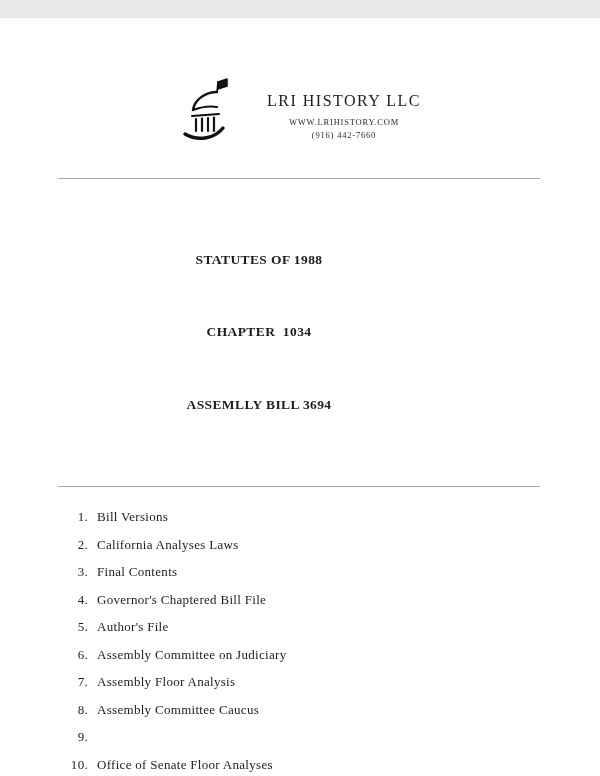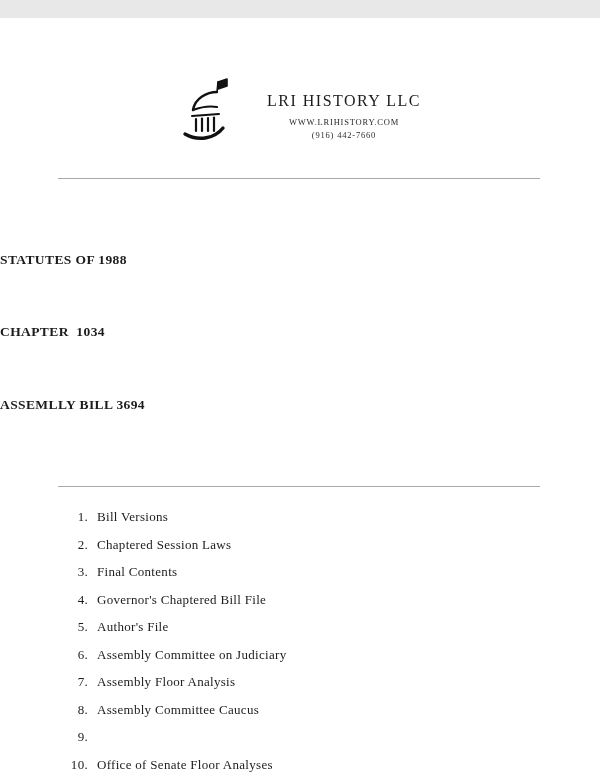--- a/index.html
+++ b/index.html
@@ -50,21 +50,21 @@
   .rule {
     border: none;
     border-top: 1px solid #a9a9a9;
     margin: 0 60px 0 58px;
   }
   .rule-1 { margin-top: 24px; }
   .rule-2 { margin-top: 20px; }
 
   
   .statute-block {
-    text-align: left;
+    text-align: center;
     padding: 20px 82px 0 0;
     font-weight: bold;
     font-size: 13.5px;
     letter-spacing: 0.4px;
     line-height: 1.8;
     white-space: pre;
   }
 
   
   .toc-title {
@@ -139,21 +139,21 @@
   <hr class="rule rule-2">
 
 
   <ol class="toc-list">
     <li class="toc-item">
       <span class="toc-num">1.</span>
       <span class="toc-label">Bill Versions</span>
     </li>
     <li class="toc-item">
       <span class="toc-num">2.</span>
-      <span class="toc-label">Chaptered Session Laws</span>
+      <span class="toc-label">California Analyses Laws</span>
     </li>
     <li class="toc-item">
       <span class="toc-num">3.</span>
       <span class="toc-label">Final Contents</span>
     </li>
     <li class="toc-item">
       <span class="toc-num">4.</span>
       <span class="toc-label">Governor's Chaptered Bill File</span>
     </li>
     <li class="toc-item">

